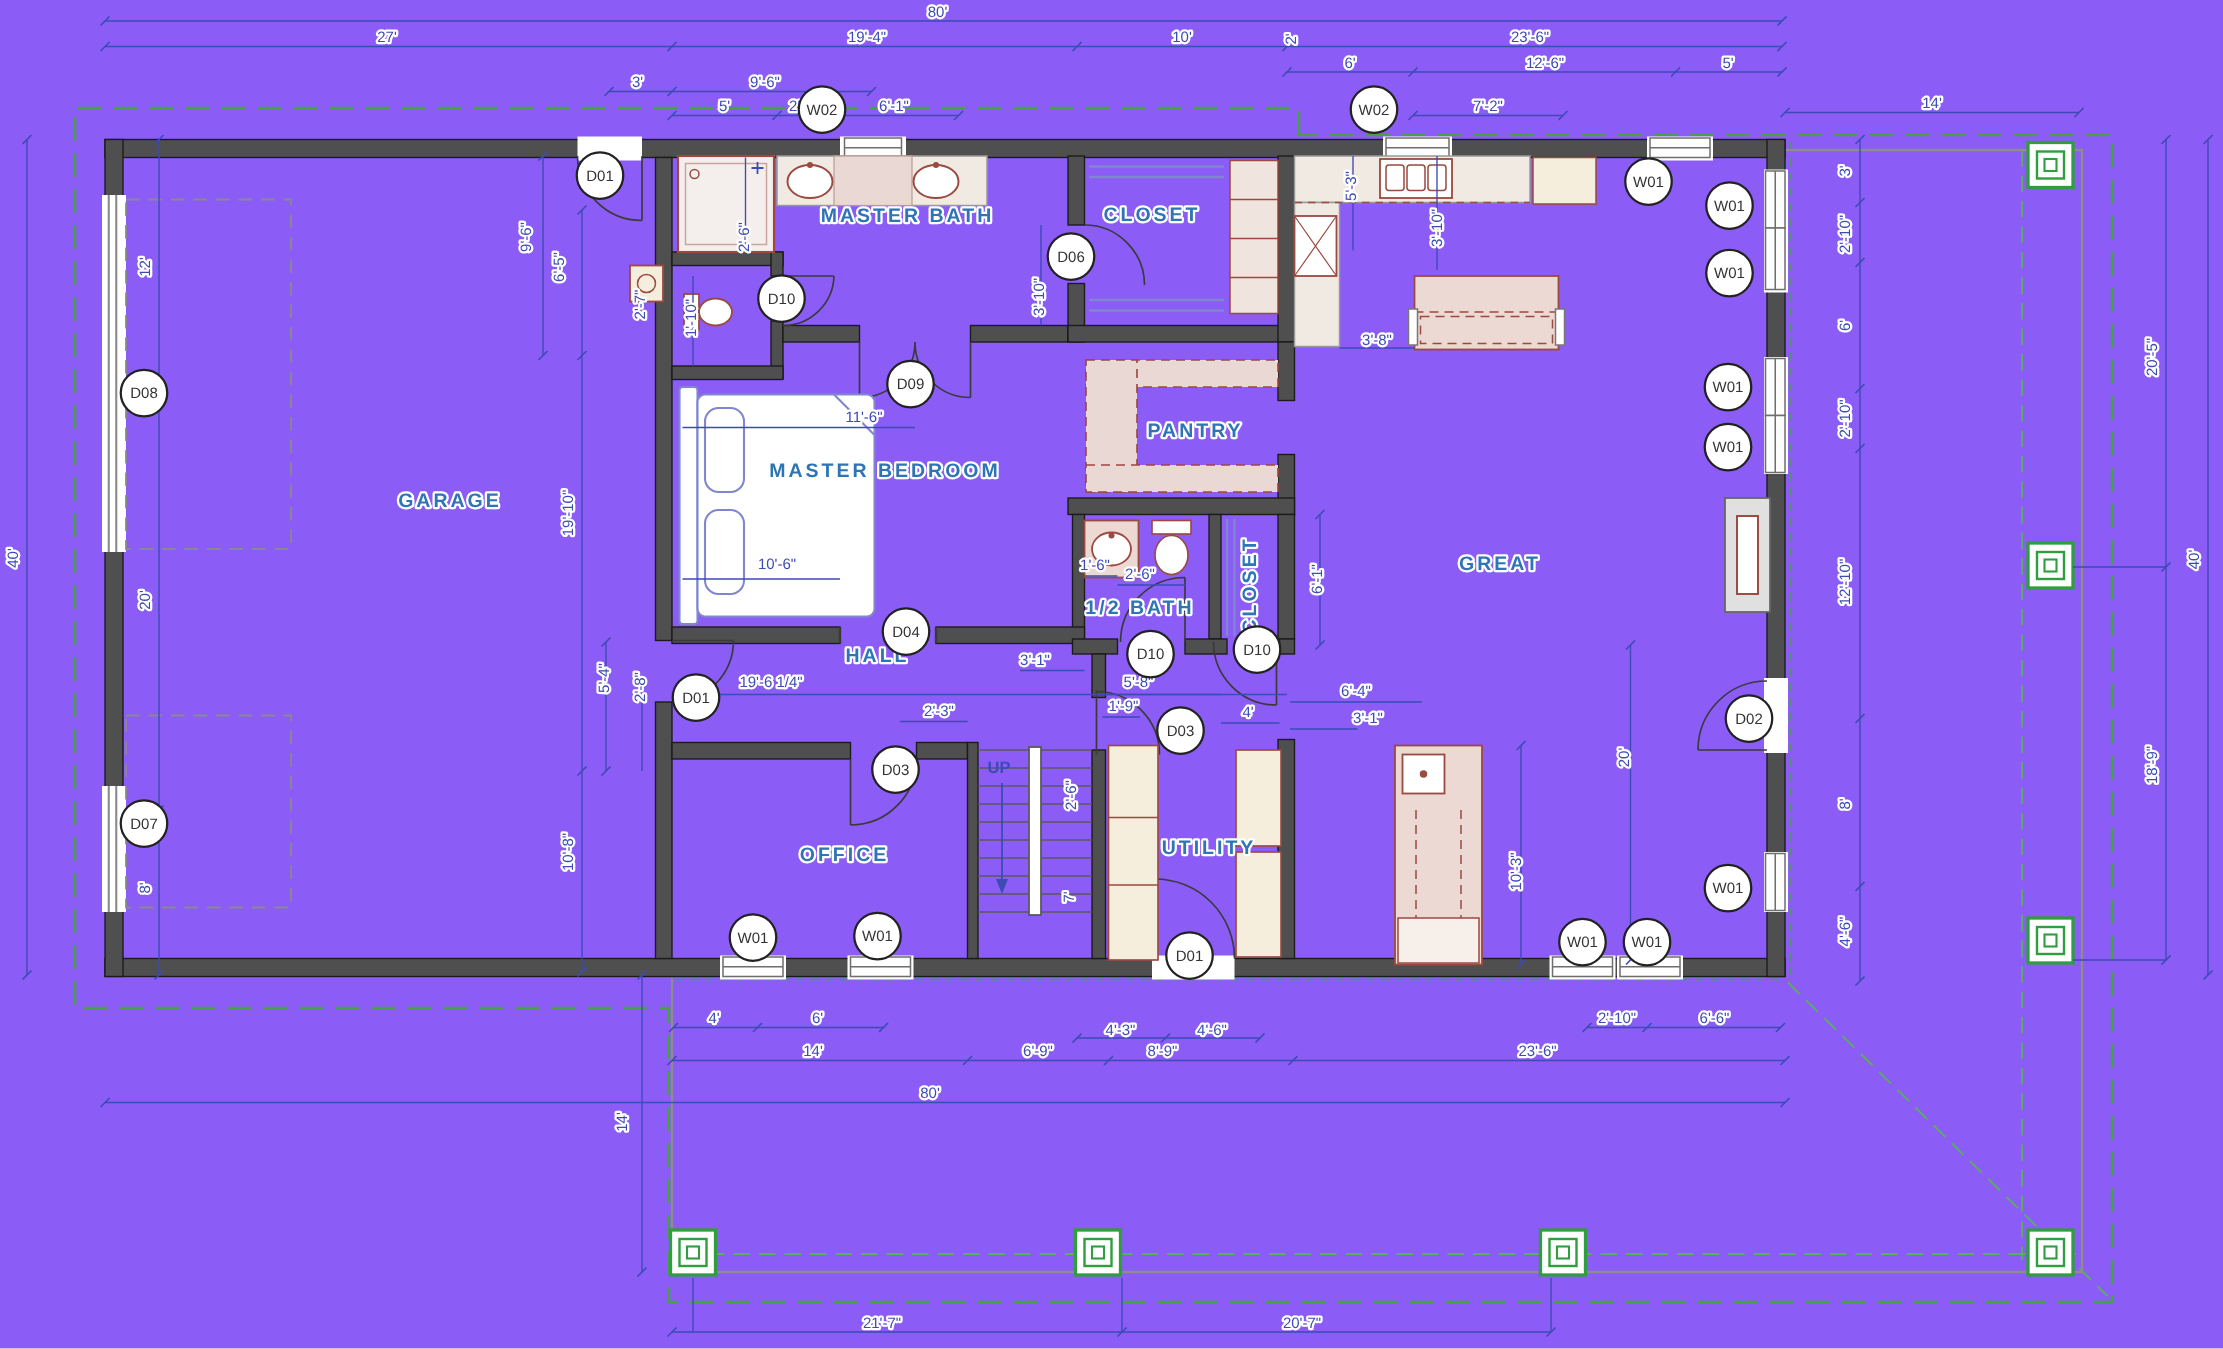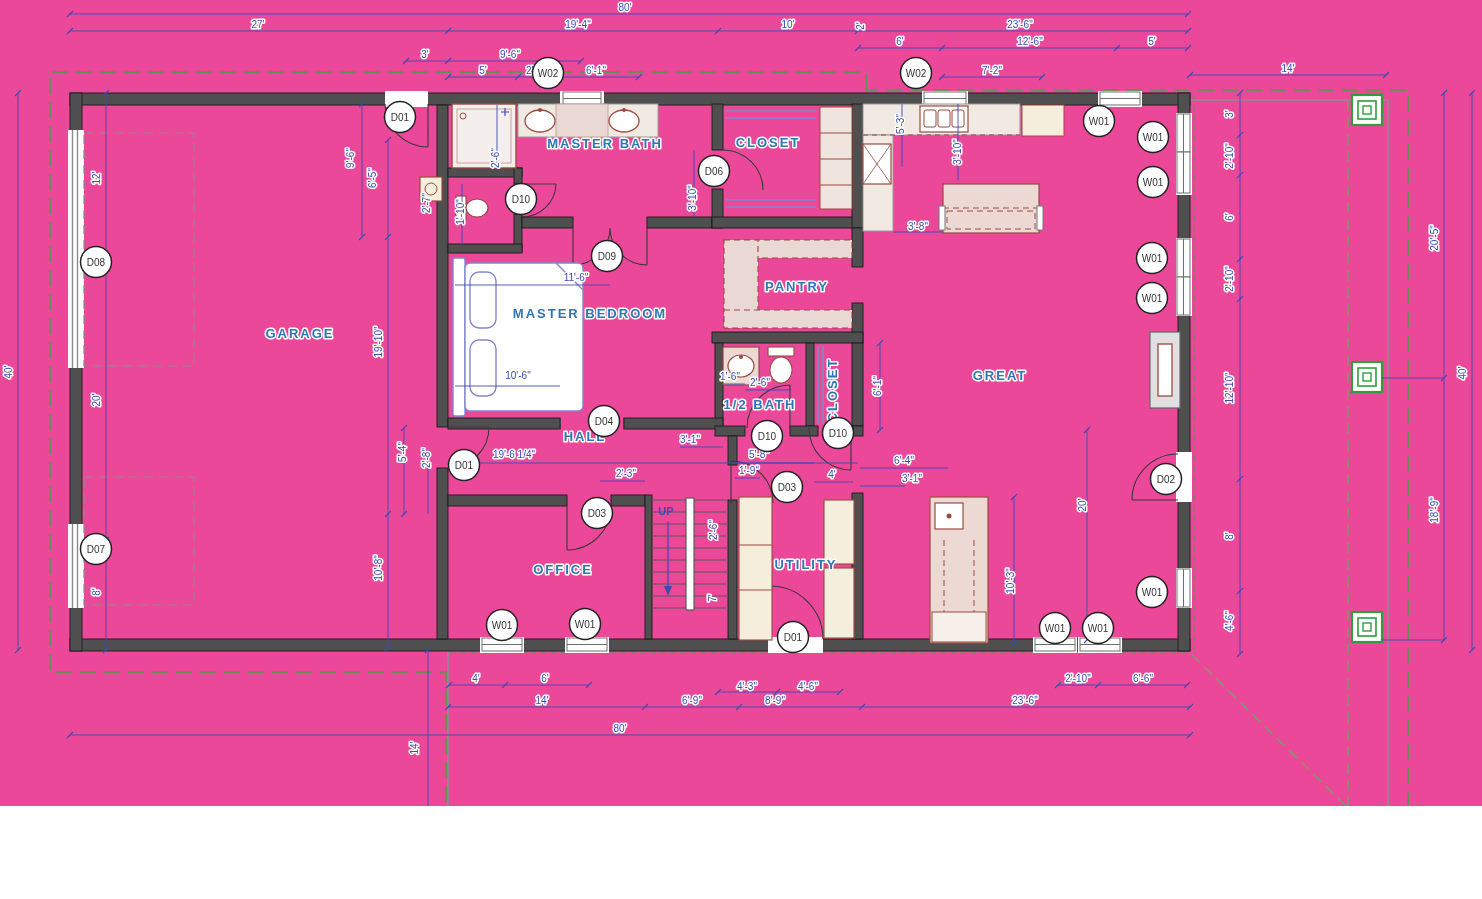--- a/index.html
+++ b/index.html
@@ -1,16 +1,16 @@
 <!DOCTYPE html>
 <html><head>
 <meta charset="utf-8">
 <style>
   html,body{margin:0;padding:0;background:#ffffff;}
-  #stage{position:relative;width:1482px;height:806px;background:#ec4899;overflow:hidden;}
+  #stage{position:relative;width:1482px;height:899px;background:#8b5cf6;overflow:hidden;}
   svg{display:block;}
   text{font-family:"Liberation Sans","DejaVu Sans",sans-serif;}
   .dim{font-size:10px;fill:#3c4bb5;paint-order:stroke;stroke:#ffffff;stroke-width:3px;stroke-linejoin:round;}
   .room{font-size:13px;fill:#2e75b6;letter-spacing:2px;font-weight:bold;paint-order:stroke;stroke:#ffffff;stroke-width:3px;stroke-linejoin:round;}
   .tagtxt{font-size:10px;fill:#333;}
   .anno{font-size:11px;fill:#3c4bb5;font-weight:bold;}
 </style>
 </head>
 <body>
 

